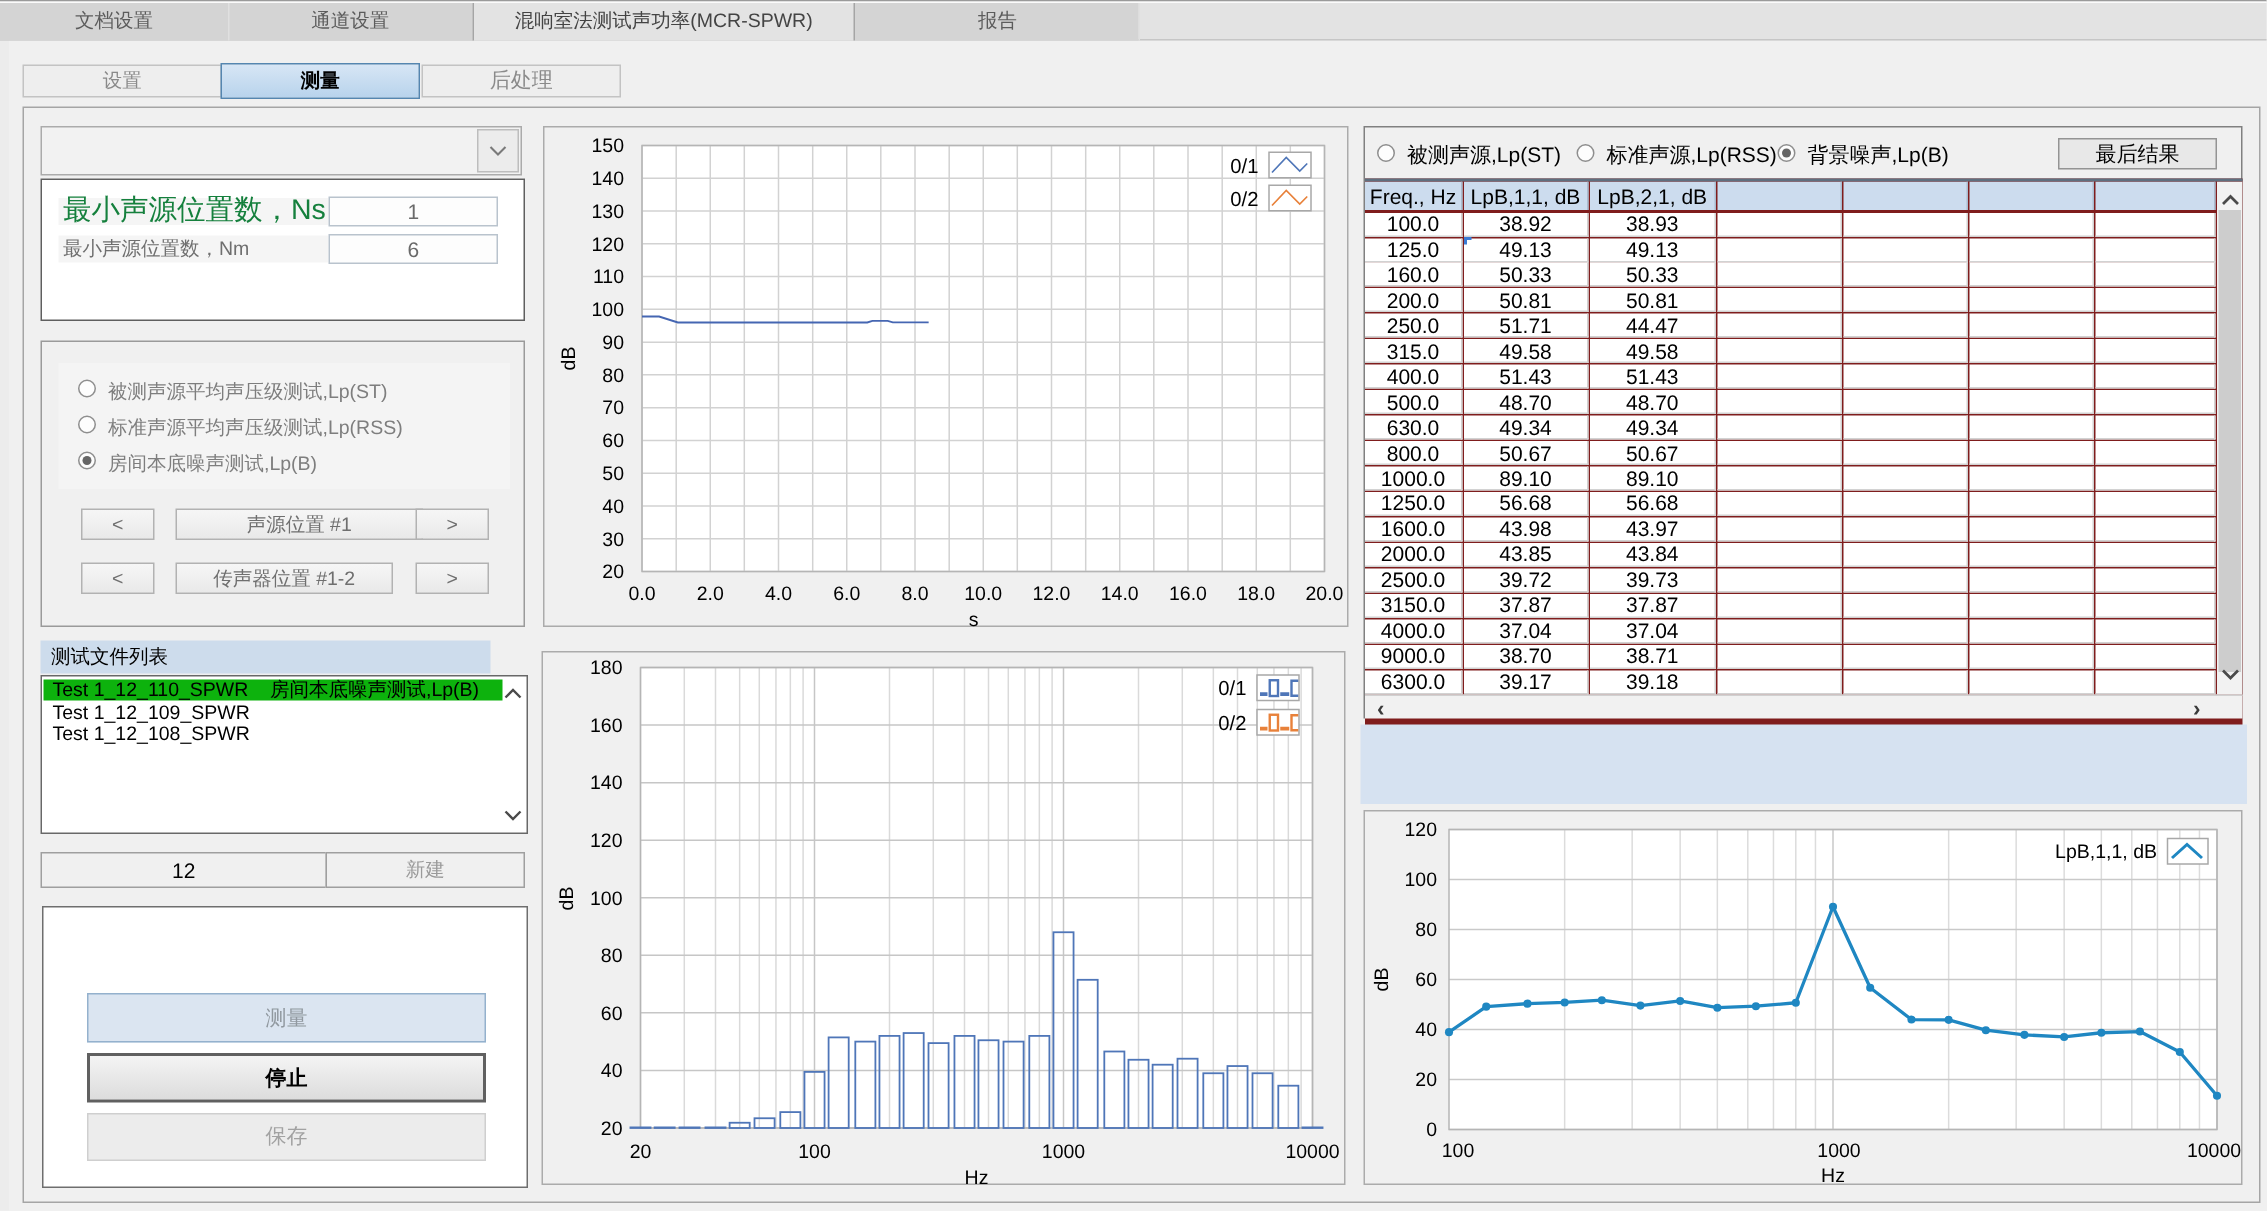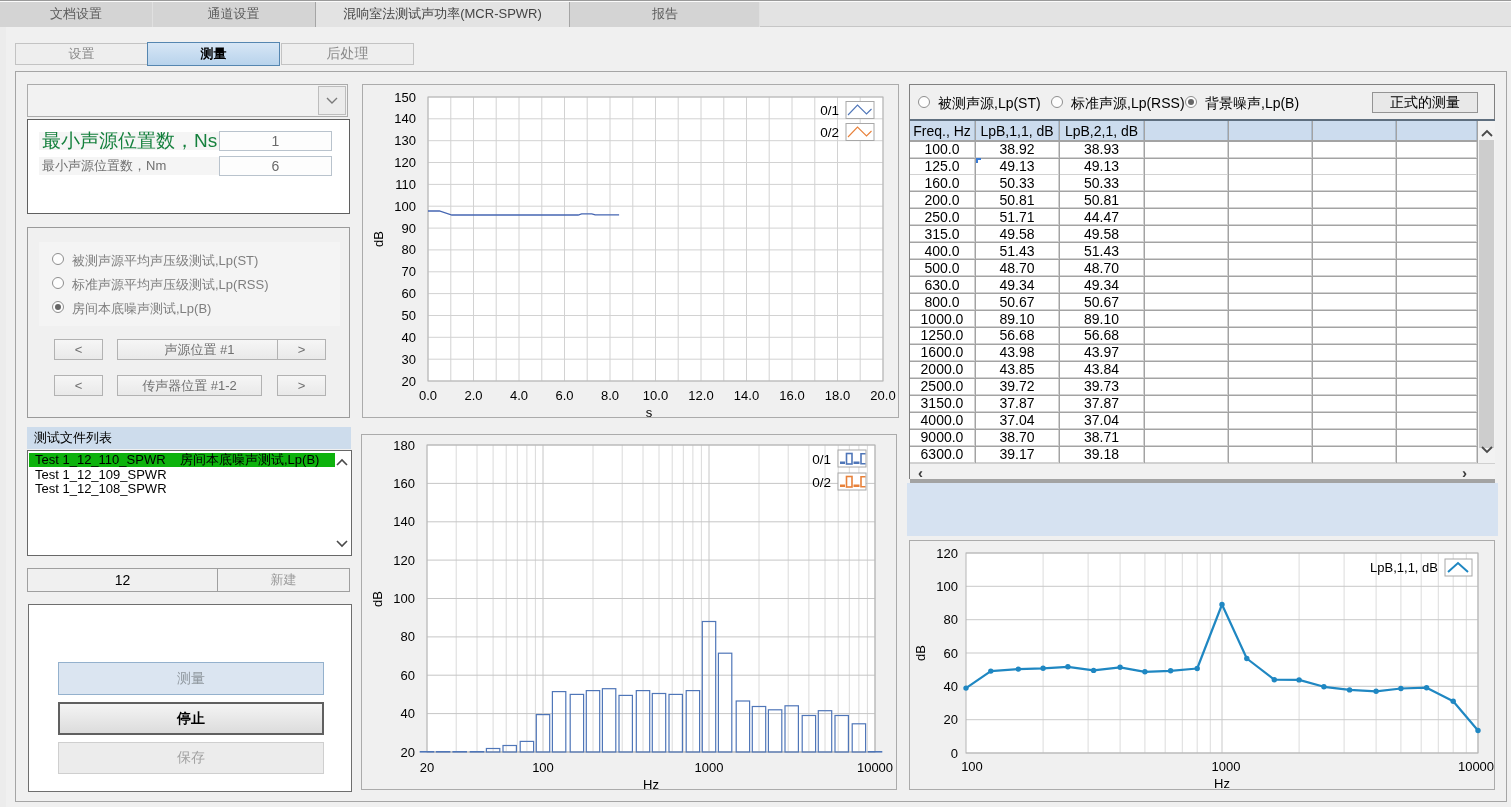--- a/index.html
+++ b/index.html
@@ -54,21 +54,21 @@
   <div class="radio sel" style="left:24px;top:73px"></div>
   <div class="abs" style="left:44px;top:72px;font-size:13px;color:#7e7e7e">房间本底噪声测试,Lp(B)</div>
   <div class="btn" style="left:26px;top:111px;width:49px;height:21px">&lt;</div>
   <div class="btn" style="left:89px;top:111px;width:165px;height:21px">声源位置  #1</div>
   <div class="btn" style="left:249px;top:111px;width:49px;height:21px">&gt;</div>
   <div class="btn" style="left:26px;top:147px;width:49px;height:21px">&lt;</div>
   <div class="btn" style="left:89px;top:147px;width:145px;height:21px">传声器位置  #1-2</div>
   <div class="btn" style="left:249px;top:147px;width:49px;height:21px">&gt;</div>
 </div>
 
-<div class="abs" style="left:27px;top:427px;width:324px;height:22px;background:#cddcec;font-size:13px;color:#000;line-height:22px;padding-left:7px">测试文件列表</div>
+<div class="abs" style="left:27px;top:427px;width:300px;height:22px;background:#cddcec;font-size:13px;color:#000;line-height:22px;padding-left:7px">测试文件列表</div>
 <div class="abs" style="left:27px;top:450px;width:325px;height:106px;background:#fff;border:1px solid #686868">
   <div class="abs" style="left:1px;top:2px;width:306px;height:14px;background:#0db20d;font-size:13px;color:#000;line-height:14px;padding-left:6px;white-space:pre">Test 1_12_110_SPWR    房间本底噪声测试,Lp(B)</div>
   <div class="abs" style="left:7px;top:17px;font-size:13px;color:#000;line-height:14px">Test 1_12_109_SPWR</div>
   <div class="abs" style="left:7px;top:31px;font-size:13px;color:#000;line-height:14px">Test 1_12_108_SPWR</div>
   <svg class="abs" style="right:3px;top:7px" width="12" height="8">
       <path d="M1 7L6 2L11 7" stroke="#4a4a4a" fill="none" stroke-width="1.6"></path>
     </svg>
   <svg class="abs" style="right:3px;bottom:7px" width="12" height="8">
       <path d="M1 1L6 6L11 1" stroke="#4a4a4a" fill="none" stroke-width="1.6"></path>
     </svg>
@@ -187,23 +187,23 @@
     </svg>
   </div>
 
 <div class="abs" style="left:909px;top:84px;width:586px;height:395px;background:#f0f0f0;border:1px solid #808080">
   <div class="radio" style="left:8px;top:11px"></div>
   <div class="abs" style="left:28px;top:10px;font-size:14px;color:#000">被测声源,Lp(ST)</div>
   <div class="radio" style="left:141px;top:11px"></div>
   <div class="abs" style="left:161px;top:10px;font-size:14px;color:#000000">标准声源,Lp(RSS)</div>
   <div class="radio sel" style="left:275px;top:11px"></div>
   <div class="abs" style="left:295px;top:10px;font-size:14px;color:#000">背景噪声,Lp(B)</div>
-  <div class="abs" style="left:462px;top:7px;width:106px;height:21px;background:#e8e8e8;border:1px solid #949494;font-size:14px;color:#000;display:flex;align-items:center;justify-content:center">正式的测量</div>
-
-  <div class="abs" style="left:0;top:34px;width:585px;height:396px;border-top:2px solid #5f6f7f;background:#a3a3a3;overflow:hidden">
+  <div class="abs" style="left:462px;top:7px;width:106px;height:21px;background:#e8e8e8;border:1px solid #949494;font-size:14px;color:#000;display:flex;align-items:center;justify-content:center">最后结果</div>
+
+  <div class="abs" style="left:0;top:34px;width:585px;height:396px;border-top:2px solid #5f6f7f;background:#7f1d1d;overflow:hidden">
     <div class="abs" style="left:0;top:0;width:568px;height:342px;overflow:hidden">
         <div class="th" style="left:0px;width:65px">Freq., Hz</div>
         <div class="th" style="left:66px;width:83px">LpB,1,1, dB</div>
         <div class="th" style="left:150px;width:84px">LpB,2,1, dB</div>
         <div class="th" style="left:235px;width:83px"></div>
         <div class="th" style="left:319px;width:83px"></div>
         <div class="th" style="left:403px;width:83px"></div>
         <div class="th" style="left:487px;width:80px"></div>
         <div class="td" style="left:0px;top:20.5px;width:65px">100.0</div>
         <div class="td" style="left:66px;top:20.5px;width:83px">38.92</div>

